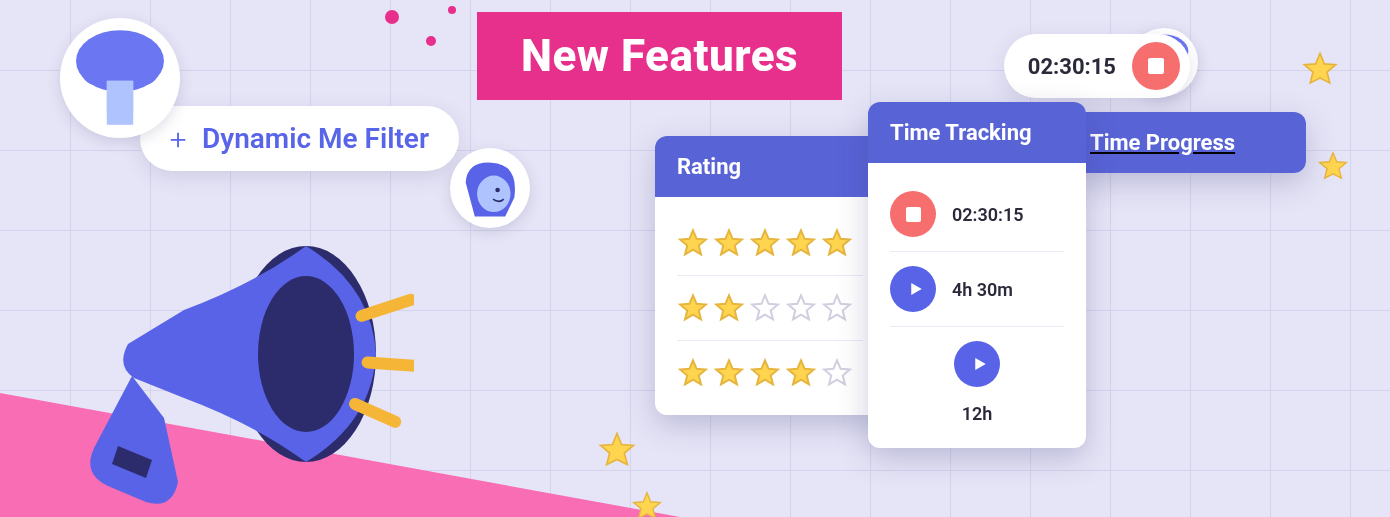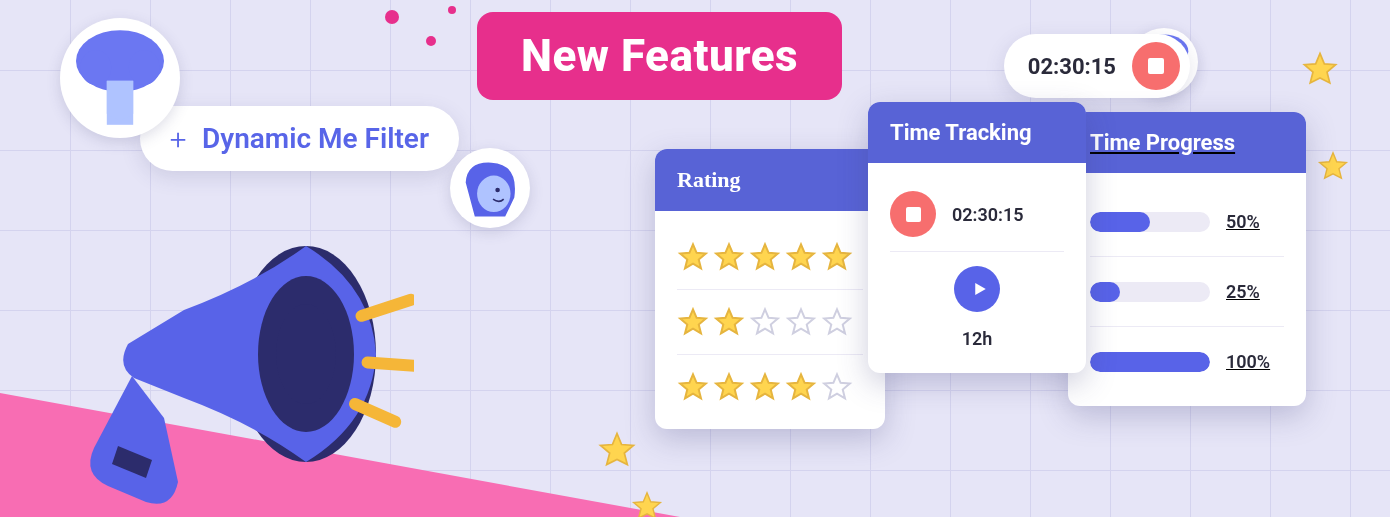--- a/index.html
+++ b/index.html
@@ -30,21 +30,21 @@
   }
   
   .hero-badge {
     position: absolute;
     left: 477px; top: 12px;
     background: #E72F8C;
     color: #fff;
     font-weight: 800;
     font-size: 44px;
     padding: 18px 44px;
-    border-radius: 16px;
+    border-radius: 0;
     letter-spacing: .5px;
   }
   
   .filter-pill {
     position: absolute;
     left: 140px; top: 106px;
     background: #fff;
     border-radius: 40px;
     display: flex;
     align-items: center;
@@ -116,21 +116,21 @@
     overflow: hidden;
   }
   .card-header {
     background: #5863D6;
     color: #fff;
     font-weight: 700;
     font-size: 22px;
     padding: 18px 22px;
   }
   .card-body { padding: 14px 22px 10px; }
-  .card-rating { left: 655px; top: 149px; width: 230px; font-family: Liberation Serif, serif; }
+  .card-rating { left: 655px; top: 136px; width: 230px; }
   .card-tracking { left: 868px; top: 102px; width: 218px; z-index: 3; }
   .card-progress { left: 1068px; top: 112px; width: 238px; z-index: 2; text-decoration: underline; }
   
   .star-row { display:flex; gap:4px; padding: 16px 0; border-bottom: 1px solid #eceaf5; }
   .star-row:last-child { border-bottom: none; }
   .star { width: 32px; height: 32px; }
   
   .track-row { display:flex; align-items:center; gap:16px; padding: 14px 0; border-bottom: 1px solid #eceaf5; }
   .track-row:last-child { border-bottom:none;flex-direction:column; }
   .track-row .txt { font-weight:600; font-size:18px; color:#2a2a3a; }
@@ -304,40 +304,28 @@
           <span class="sq"></span>
         </div>
         <span class="txt">02:30:15</span>
       </div>
       <div class="track-row">
         <div class="play-btn">
           <svg width="18" height="18" viewBox="0 0 24 24">
             <path fill="#fff" d="M7 4l14 8-14 8z"></path>
           </svg>
         </div>
+        <span class="txt">4h 30m</span>
+      </div>
+      <div class="track-row">
+        <div class="play-btn">
+          <svg width="18" height="18" viewBox="0 0 24 24">
+            <path fill="#fff" d="M7 4l14 8-14 8z"></path>
+          </svg>
+        </div>
         <span class="txt">12h</span>
       </div>
     </div>
 </div>
 
 <div class="card card-progress">
   <div class="card-header">Time Progress</div>
-  <div class="card-body" id="progress-body">
-      <div class="prog-row">
-        <div class="prog-bar">
-          <div class="prog-fill" style="width:50%"></div>
-        </div>
-        <span class="pct">50%</span>
-      </div>
-      <div class="prog-row">
-        <div class="prog-bar">
-          <div class="prog-fill" style="width:25%"></div>
-        </div>
-        <span class="pct">25%</span>
-      </div>
-      <div class="prog-row">
-        <div class="prog-bar">
-          <div class="prog-fill" style="width:100%"></div>
-        </div>
-        <span class="pct">100%</span>
-      </div>
-    </div>
 </div>
 
 </body></html>

